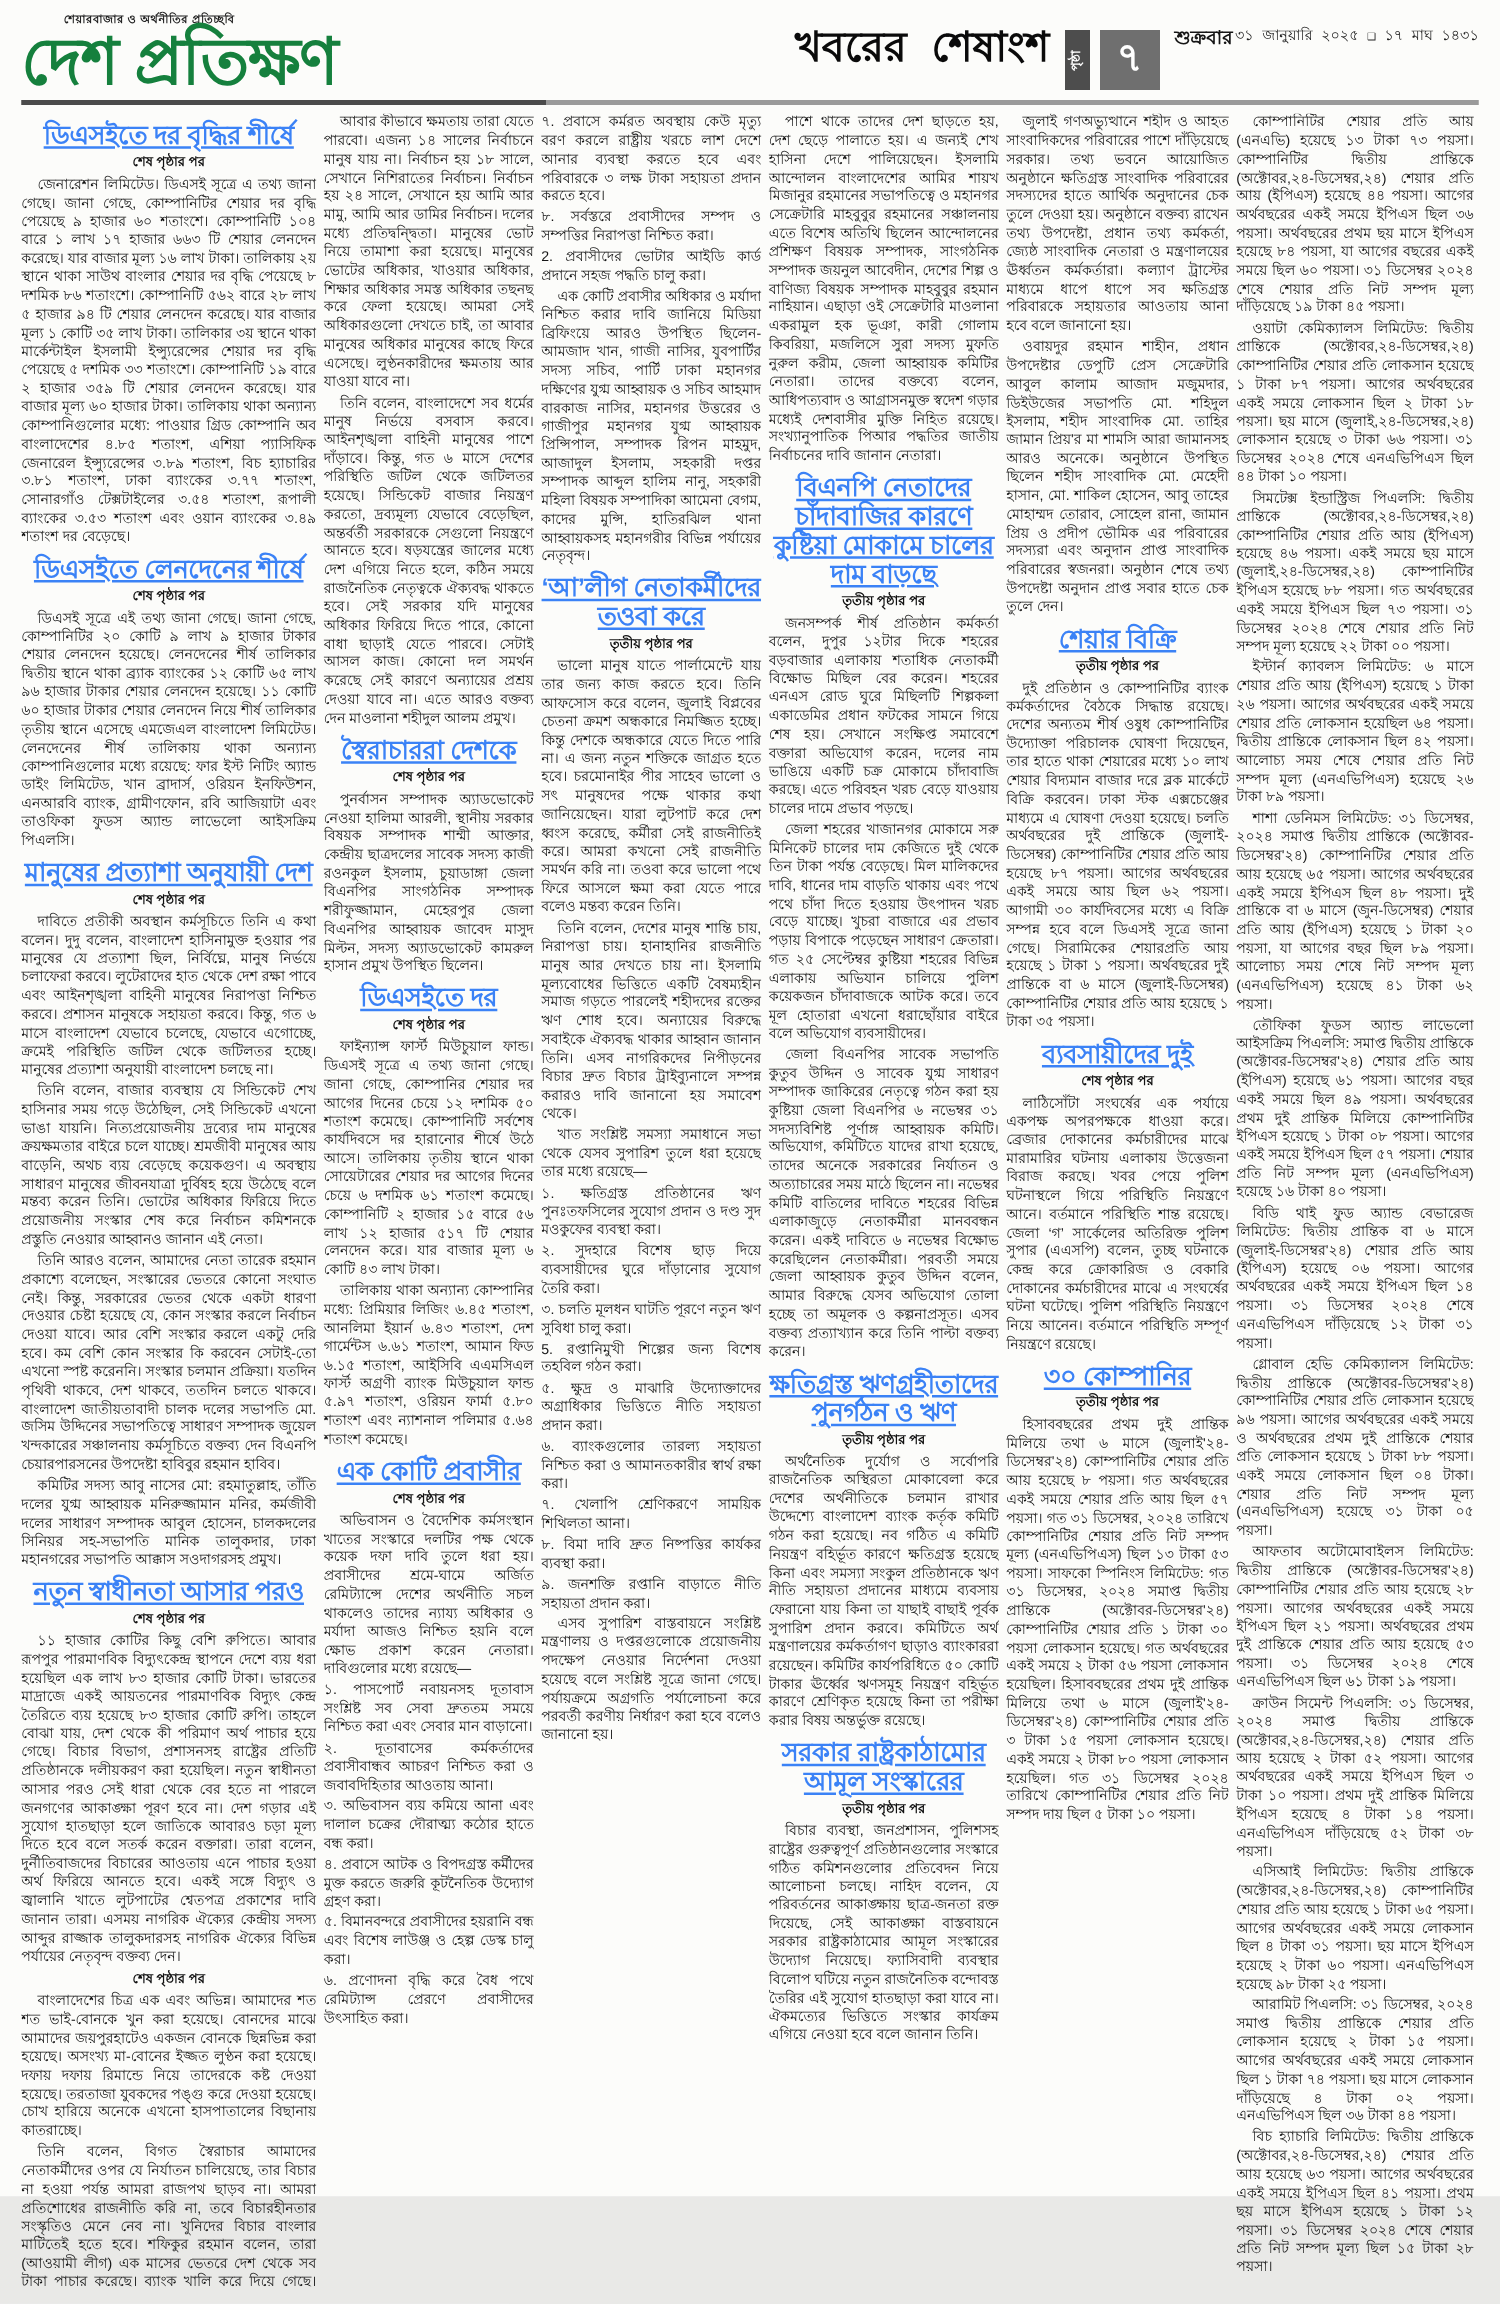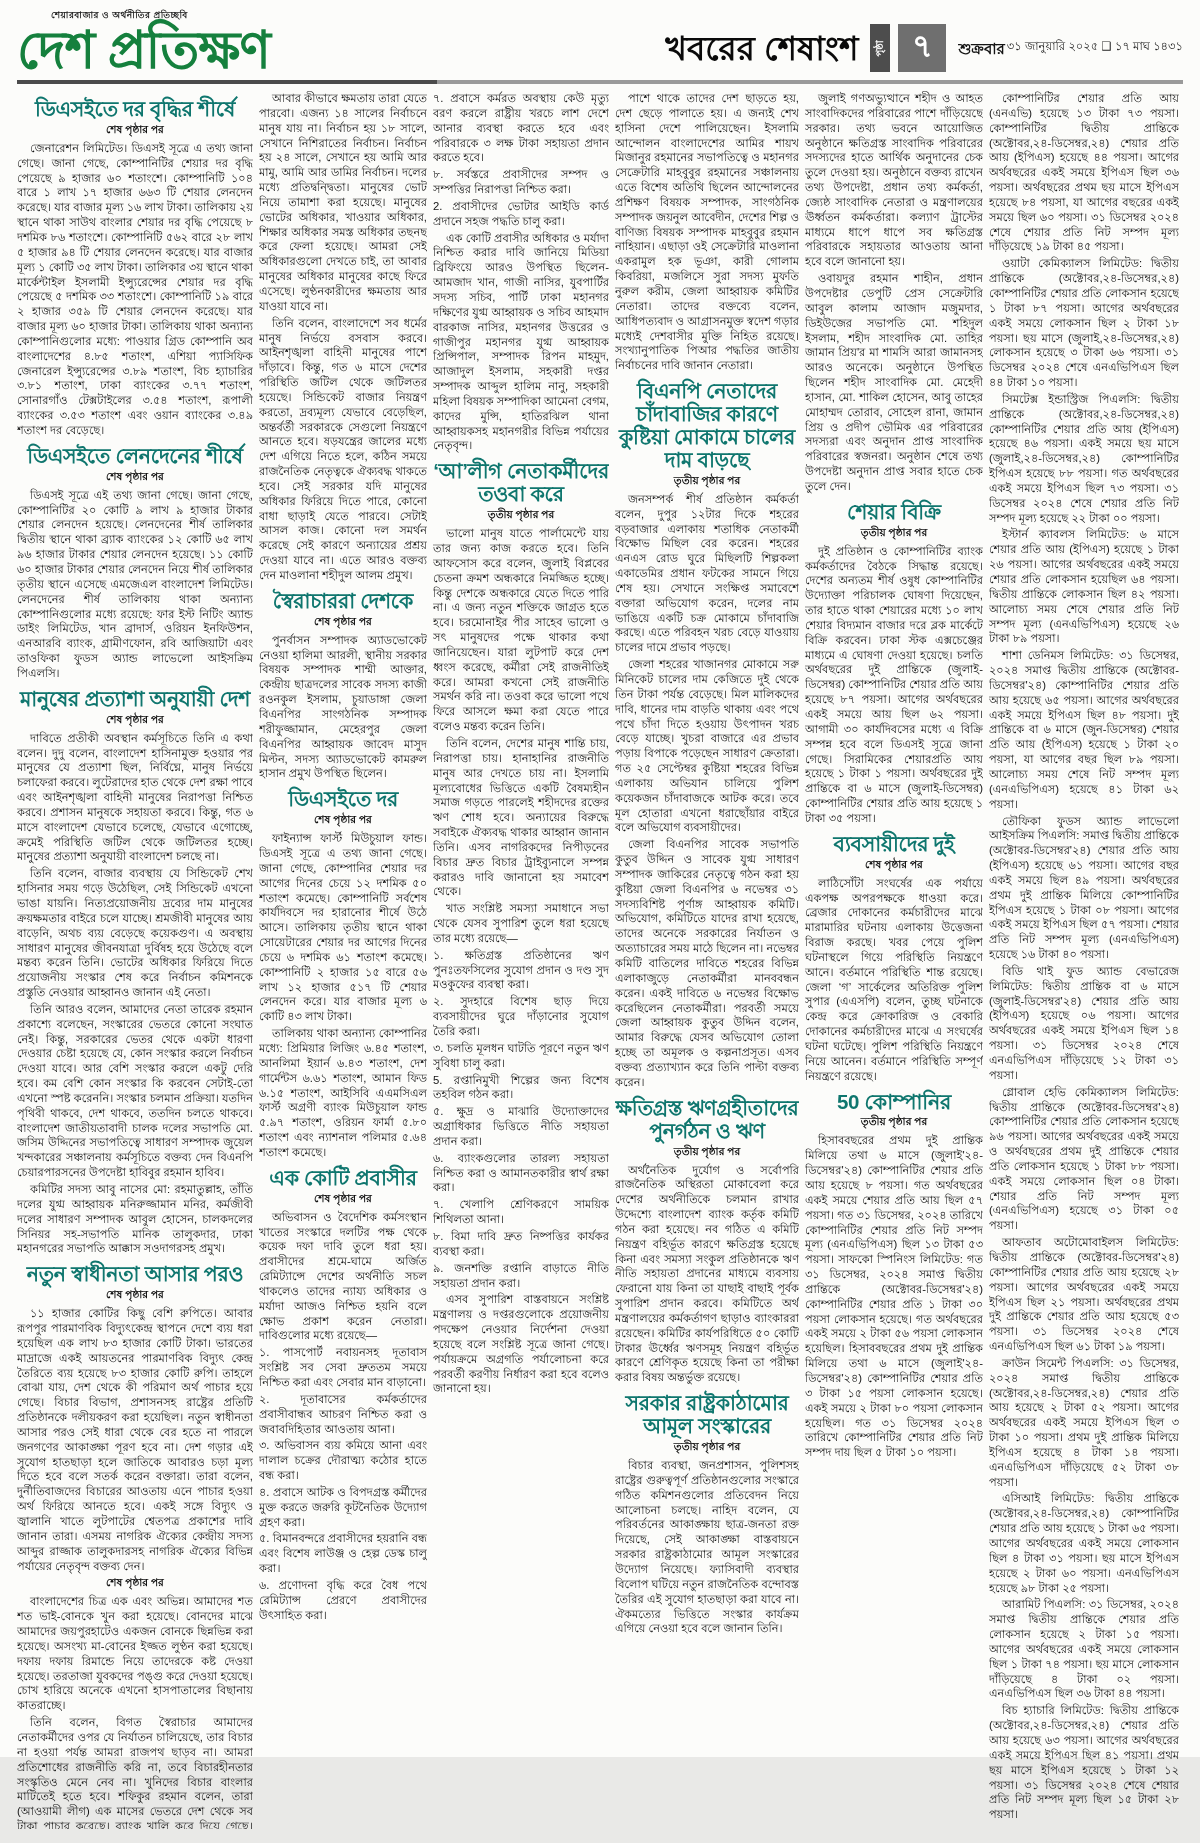--- a/index.html
+++ b/index.html
@@ -6,37 +6,37 @@
   body{width:1200px;height:1843px;overflow:hidden;
        font-family:"Liberation Sans","DejaVu Sans",sans-serif;color:#151515;}
   .page{width:1200px;height:1757px;background:#fcfcfa;box-sizing:border-box;
         padding:10px 17px 6px 17px;}
   
   .masthead{display:flex;justify-content:space-between;align-items:flex-end;
             height:66px;}
   .mh-left{display:flex;flex-direction:column;justify-content:flex-end;}
   .tagline{font-size:9px;font-weight:bold;color:#222;margin:0 0 1px 34px;letter-spacing:.5px;}
   .logo{font-size:52px;font-weight:900;line-height:1;letter-spacing:-1px;color:#15803d;}
-  .mh-right{display:flex;align-items:center;gap:8px;padding-bottom:4px;}
+  .mh-right{display:flex;align-items:flex-start;gap:8px;padding-bottom:4px;font-family:Liberation Mono, monospace;}
   .section-title{font-size:33px;font-weight:900;color:#0a0a0a;line-height:1;margin-right:4px;}
   .page-label-box{width:20px;height:48px;background:#4d4d4d;color:#fff;
       display:flex;align-items:center;justify-content:center;}
   .page-label-box span{transform:rotate(-90deg);font-size:10px;font-weight:bold;white-space:nowrap;}
   .page-num-box{width:48px;height:48px;background:#6f6f6f;color:#fff;display:flex;
       align-items:center;justify-content:center;font-size:32px;font-weight:900;}
   .daydate{display:flex;flex-direction:row;justify-content:center;gap:2px;padding-left:4px;}
   .day{font-size:15px;font-weight:900;line-height:1;}
   .date{font-size:11.5px;line-height:1;color:#222;}
   .mh-rule{height:4px;margin-top:4px;
       background:linear-gradient(to right,#4b4b4b 0 36%,#9a9a9a 36% 100%);}
   
   .columns{display:flex;gap:6px;margin-top:7px;height:1738px;overflow:hidden;}
   .col{overflow:hidden;height:100%;}
   .headline{font-weight:900;text-align:center;font-size:20.5px;line-height:1.12;
-      margin:7px 0 1px 0;color:#0f766e;letter-spacing:-.3px;}
+      margin:7px 0 1px 0;color:#3b82f6;letter-spacing:-.3px;text-decoration:underline;}
   .cont{text-align:center;font-size:10.5px;font-weight:bold;margin:0 0 2px 0;color:#111;}
   .para{font-size:11.3px;line-height:1.315;text-align:justify;text-indent:13px;
       margin:0 0 2px 0;word-break:break-word;}
   .item{font-size:11.3px;line-height:1.315;text-align:justify;margin:0 0 2px 0;}
 </style>
 </head>
 <body>
 
 <div class="page">
 
@@ -139,21 +139,21 @@
       </div>
       <div class="col" style="width: 178px; flex: 0 0 178px;">
         <p class="para">জুলাই গণঅভ্যুত্থানে শহীদ ও আহত সাংবাদিকদের পরিবারের পাশে দাঁড়িয়েছে সরকার। তথ্য ভবনে আয়োজিত অনুষ্ঠানে ক্ষতিগ্রস্ত সাংবাদিক পরিবারের সদস্যদের হাতে আর্থিক অনুদানের চেক তুলে দেওয়া হয়। অনুষ্ঠানে বক্তব্য রাখেন তথ্য উপদেষ্টা, প্রধান তথ্য কর্মকর্তা, জ্যেষ্ঠ সাংবাদিক নেতারা ও মন্ত্রণালয়ের ঊর্ধ্বতন কর্মকর্তারা। কল্যাণ ট্রাস্টের মাধ্যমে ধাপে ধাপে সব ক্ষতিগ্রস্ত পরিবারকে সহায়তার আওতায় আনা হবে বলে জানানো হয়।</p>
         <p class="para">ওবায়দুর রহমান শাহীন, প্রধান উপদেষ্টার ডেপুটি প্রেস সেক্রেটারি আবুল কালাম আজাদ মজুমদার, ডিইউজের সভাপতি মো. শহিদুল ইসলাম, শহীদ সাংবাদিক মো. তাহির জামান প্রিয়'র মা শামসি আরা জামানসহ আরও অনেকে। অনুষ্ঠানে উপস্থিত ছিলেন শহীদ সাংবাদিক মো. মেহেদী হাসান, মো. শাকিল হোসেন, আবু তাহের মোহাম্মদ তোরাব, সোহেল রানা, জামান প্রিয় ও প্রদীপ ভৌমিক এর পরিবারের সদস্যরা এবং অনুদান প্রাপ্ত সাংবাদিক পরিবারের স্বজনরা। অনুষ্ঠান শেষে তথ্য উপদেষ্টা অনুদান প্রাপ্ত সবার হাতে চেক তুলে দেন।</p>
         <h2 class="headline">শেয়ার বিক্রি</h2>
         <p class="cont">তৃতীয় পৃষ্ঠার পর</p>
         <p class="para">দুই প্রতিষ্ঠান ও কোম্পানিটির ব্যাংক কর্মকর্তাদের বৈঠকে সিদ্ধান্ত রয়েছে। দেশের অন্যতম শীর্ষ ওষুধ কোম্পানিটির উদ্যোক্তা পরিচালক ঘোষণা দিয়েছেন, তার হাতে থাকা শেয়ারের মধ্যে ১০ লাখ শেয়ার বিদ্যমান বাজার দরে ব্লক মার্কেটে বিক্রি করবেন। ঢাকা স্টক এক্সচেঞ্জের মাধ্যমে এ ঘোষণা দেওয়া হয়েছে। চলতি অর্থবছরের দুই প্রান্তিকে (জুলাই-ডিসেম্বর) কোম্পানিটির শেয়ার প্রতি আয় হয়েছে ৮৭ পয়সা। আগের অর্থবছরের একই সময়ে আয় ছিল ৬২ পয়সা। আগামী ৩০ কার্যদিবসের মধ্যে এ বিক্রি সম্পন্ন হবে বলে ডিএসই সূত্রে জানা গেছে। সিরামিকের শেয়ারপ্রতি আয় হয়েছে ১ টাকা ১ পয়সা। অর্থবছরের দুই প্রান্তিকে বা ৬ মাসে (জুলাই-ডিসেম্বর) কোম্পানিটির শেয়ার প্রতি আয় হয়েছে ১ টাকা ৩৫ পয়সা।</p>
         <h2 class="headline">ব্যবসায়ীদের দুই</h2>
         <p class="cont">শেষ পৃষ্ঠার পর</p>
         <p class="para">লাঠিসোঁটা সংঘর্ষের এক পর্যায়ে একপক্ষ অপরপক্ষকে ধাওয়া করে। ব্রেজার দোকানের কর্মচারীদের মাঝে মারামারির ঘটনায় এলাকায় উত্তেজনা বিরাজ করছে। খবর পেয়ে পুলিশ ঘটনাস্থলে গিয়ে পরিস্থিতি নিয়ন্ত্রণে আনে। বর্তমানে পরিস্থিতি শান্ত রয়েছে। জেলা ‘গ’ সার্কেলের অতিরিক্ত পুলিশ সুপার (এএসপি) বলেন, তুচ্ছ ঘটনাকে কেন্দ্র করে ক্রোকারিজ ও বেকারি দোকানের কর্মচারীদের মাঝে এ সংঘর্ষের ঘটনা ঘটেছে। পুলিশ পরিস্থিতি নিয়ন্ত্রণে নিয়ে আনেন। বর্তমানে পরিস্থিতি সম্পূর্ণ নিয়ন্ত্রণে রয়েছে।</p>
-        <h2 class="headline">50 কোম্পানির</h2>
+        <h2 class="headline">৩০ কোম্পানির</h2>
         <p class="cont">তৃতীয় পৃষ্ঠার পর</p>
         <p class="para">হিসাববছরের প্রথম দুই প্রান্তিক মিলিয়ে তথা ৬ মাসে (জুলাই'২৪-ডিসেম্বর'২৪) কোম্পানিটির শেয়ার প্রতি আয় হয়েছে ৮ পয়সা। গত অর্থবছরের একই সময়ে শেয়ার প্রতি আয় ছিল ৫৭ পয়সা। গত ৩১ ডিসেম্বর, ২০২৪ তারিখে কোম্পানিটির শেয়ার প্রতি নিট সম্পদ মূল্য (এনএভিপিএস) ছিল ১৩ টাকা ৫৩ পয়সা। সাফকো স্পিনিংস লিমিটেড: গত ৩১ ডিসেম্বর, ২০২৪ সমাপ্ত দ্বিতীয় প্রান্তিকে (অক্টোবর-ডিসেম্বর'২৪) কোম্পানিটির শেয়ার প্রতি ১ টাকা ৩০ পয়সা লোকসান হয়েছে। গত অর্থবছরের একই সময়ে ২ টাকা ৫৬ পয়সা লোকসান হয়েছিল। হিসাববছরের প্রথম দুই প্রান্তিক মিলিয়ে তথা ৬ মাসে (জুলাই'২৪-ডিসেম্বর'২৪) কোম্পানিটির শেয়ার প্রতি ৩ টাকা ১৫ পয়সা লোকসান হয়েছে। একই সময়ে ২ টাকা ৮০ পয়সা লোকসান হয়েছিল। গত ৩১ ডিসেম্বর ২০২৪ তারিখে কোম্পানিটির শেয়ার প্রতি নিট সম্পদ দায় ছিল ৫ টাকা ১০ পয়সা।</p>
       </div>
       <div class="col" style="width: 190px; flex: 0 0 190px;">
         <p class="para">কোম্পানিটির শেয়ার প্রতি আয় (এনএভি) হয়েছে ১৩ টাকা ৭৩ পয়সা। কোম্পানিটির দ্বিতীয় প্রান্তিকে (অক্টোবর,২৪-ডিসেম্বর,২৪) শেয়ার প্রতি আয় (ইপিএস) হয়েছে ৪৪ পয়সা। আগের অর্থবছরের একই সময়ে ইপিএস ছিল ৩৬ পয়সা। অর্থবছরের প্রথম ছয় মাসে ইপিএস হয়েছে ৮৪ পয়সা, যা আগের বছরের একই সময়ে ছিল ৬০ পয়সা। ৩১ ডিসেম্বর ২০২৪ শেষে শেয়ার প্রতি নিট সম্পদ মূল্য দাঁড়িয়েছে ১৯ টাকা ৪৫ পয়সা।</p>
         <p class="para">ওয়াটা কেমিক্যালস লিমিটেড: দ্বিতীয় প্রান্তিকে (অক্টোবর,২৪-ডিসেম্বর,২৪) কোম্পানিটির শেয়ার প্রতি লোকসান হয়েছে ১ টাকা ৮৭ পয়সা। আগের অর্থবছরের একই সময়ে লোকসান ছিল ২ টাকা ১৮ পয়সা। ছয় মাসে (জুলাই,২৪-ডিসেম্বর,২৪) লোকসান হয়েছে ৩ টাকা ৬৬ পয়সা। ৩১ ডিসেম্বর ২০২৪ শেষে এনএভিপিএস ছিল ৪৪ টাকা ১০ পয়সা।</p>
         <p class="para">সিমটেক্স ইন্ডাস্ট্রিজ পিএলসি: দ্বিতীয় প্রান্তিকে (অক্টোবর,২৪-ডিসেম্বর,২৪) কোম্পানিটির শেয়ার প্রতি আয় (ইপিএস) হয়েছে ৪৬ পয়সা। একই সময়ে ছয় মাসে (জুলাই,২৪-ডিসেম্বর,২৪) কোম্পানিটির ইপিএস হয়েছে ৮৮ পয়সা। গত অর্থবছরের একই সময়ে ইপিএস ছিল ৭৩ পয়সা। ৩১ ডিসেম্বর ২০২৪ শেষে শেয়ার প্রতি নিট সম্পদ মূল্য হয়েছে ২২ টাকা ০০ পয়সা।</p>
         <p class="para">ইস্টার্ন ক্যাবলস লিমিটেড: ৬ মাসে শেয়ার প্রতি আয় (ইপিএস) হয়েছে ১ টাকা ২৬ পয়সা। আগের অর্থবছরের একই সময়ে শেয়ার প্রতি লোকসান হয়েছিল ৬৪ পয়সা। দ্বিতীয় প্রান্তিকে লোকসান ছিল ৪২ পয়সা। আলোচ্য সময় শেষে শেয়ার প্রতি নিট সম্পদ মূল্য (এনএভিপিএস) হয়েছে ২৬ টাকা ৮৯ পয়সা।</p>
         <p class="para">শাশা ডেনিমস লিমিটেড: ৩১ ডিসেম্বর, ২০২৪ সমাপ্ত দ্বিতীয় প্রান্তিকে (অক্টোবর-ডিসেম্বর'২৪) কোম্পানিটির শেয়ার প্রতি আয় হয়েছে ৬৫ পয়সা। আগের অর্থবছরের একই সময়ে ইপিএস ছিল ৪৮ পয়সা। দুই প্রান্তিকে বা ৬ মাসে (জুন-ডিসেম্বর) শেয়ার প্রতি আয় (ইপিএস) হয়েছে ১ টাকা ২০ পয়সা, যা আগের বছর ছিল ৮৯ পয়সা। আলোচ্য সময় শেষে নিট সম্পদ মূল্য (এনএভিপিএস) হয়েছে ৪১ টাকা ৬২ পয়সা।</p>
         <p class="para">তৌফিকা ফুডস অ্যান্ড লাভেলো আইসক্রিম পিএলসি: সমাপ্ত দ্বিতীয় প্রান্তিকে (অক্টোবর-ডিসেম্বর'২৪) শেয়ার প্রতি আয় (ইপিএস) হয়েছে ৬১ পয়সা। আগের বছর একই সময়ে ছিল ৪৯ পয়সা। অর্থবছরের প্রথম দুই প্রান্তিক মিলিয়ে কোম্পানিটির ইপিএস হয়েছে ১ টাকা ০৮ পয়সা। আগের একই সময়ে ইপিএস ছিল ৫৭ পয়সা। শেয়ার প্রতি নিট সম্পদ মূল্য (এনএভিপিএস) হয়েছে ১৬ টাকা ৪০ পয়সা।</p>

